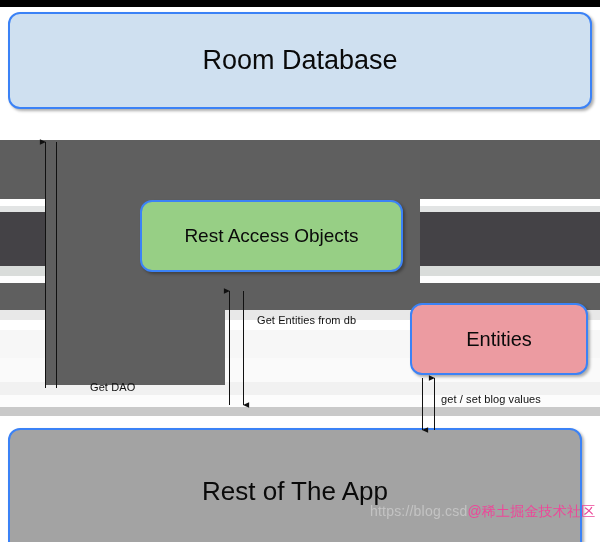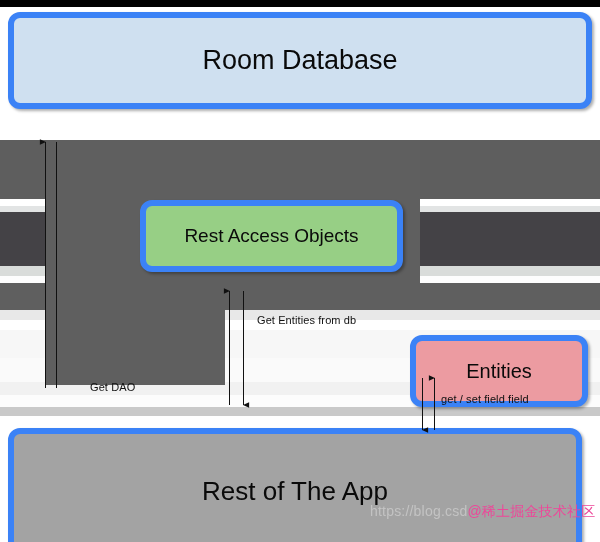--- a/index.html
+++ b/index.html
@@ -40,21 +40,21 @@
   }
   .col-mid-dark2{
     position:absolute;left:225px;top:140px;width:195px;height:170px;
     background:#5f5f5f;
   }
 
   
   .node{
     position:absolute;
     border-radius:12px;
-    border:6px solid #3b82f6;
+    border:2px solid #3b82f6;
     box-sizing:border-box;
     display:flex;
     align-items:center;
     justify-content:center;
     box-shadow:2px 2px 3px rgba(0,0,0,0.32);
     color:#0a0a0a;
     text-align:center;
     line-height:1.1;
   }
   #node-room{
@@ -64,21 +64,20 @@
   }
   #node-dao{
     left:140px;top:200px;width:263px;height:72px;
     background:#97cf85;
     font-size:19px;
   }
   #node-entities{
     left:410px;top:303px;width:178px;height:72px;
     background:#ec9ba1;
     font-size:20px;
-    margin-top:32px;
   }
   #node-rest{
     left:8px;top:428px;width:574px;height:126px;
     background:#a3a3a3;
     font-size:26px;
   }
 
   
   #wires{position:absolute;left:0;top:0;width:600px;height:542px;pointer-events:none;}
 
@@ -175,17 +174,17 @@
       <line x1="422.5" y1="378" x2="422.5" y2="430" stroke="#111" stroke-width="1" marker-end="url(#arrEnd)"></line>
       <line x1="434.5" y1="430" x2="434.5" y2="378" stroke="#111" stroke-width="1" marker-end="url(#arrEnd)"></line>
     </g>
   </svg>
 
   <div class="edge-label" id="lbl-getdao">Get DAO</div>
 
   <div class="edge-label" id="lbl-get-entities">Get Entities from db</div>
 
 
-  <div class="edge-label" id="lbl-getset">get / set field field</div>
+  <div class="edge-label" id="lbl-getset">get / set blog values</div>
 
   <div id="watermark"><span>https://blog.csd</span><span class="wm-cn">@稀土掘金技术社区</span></div>
 
 </div>
 
 </body></html>

